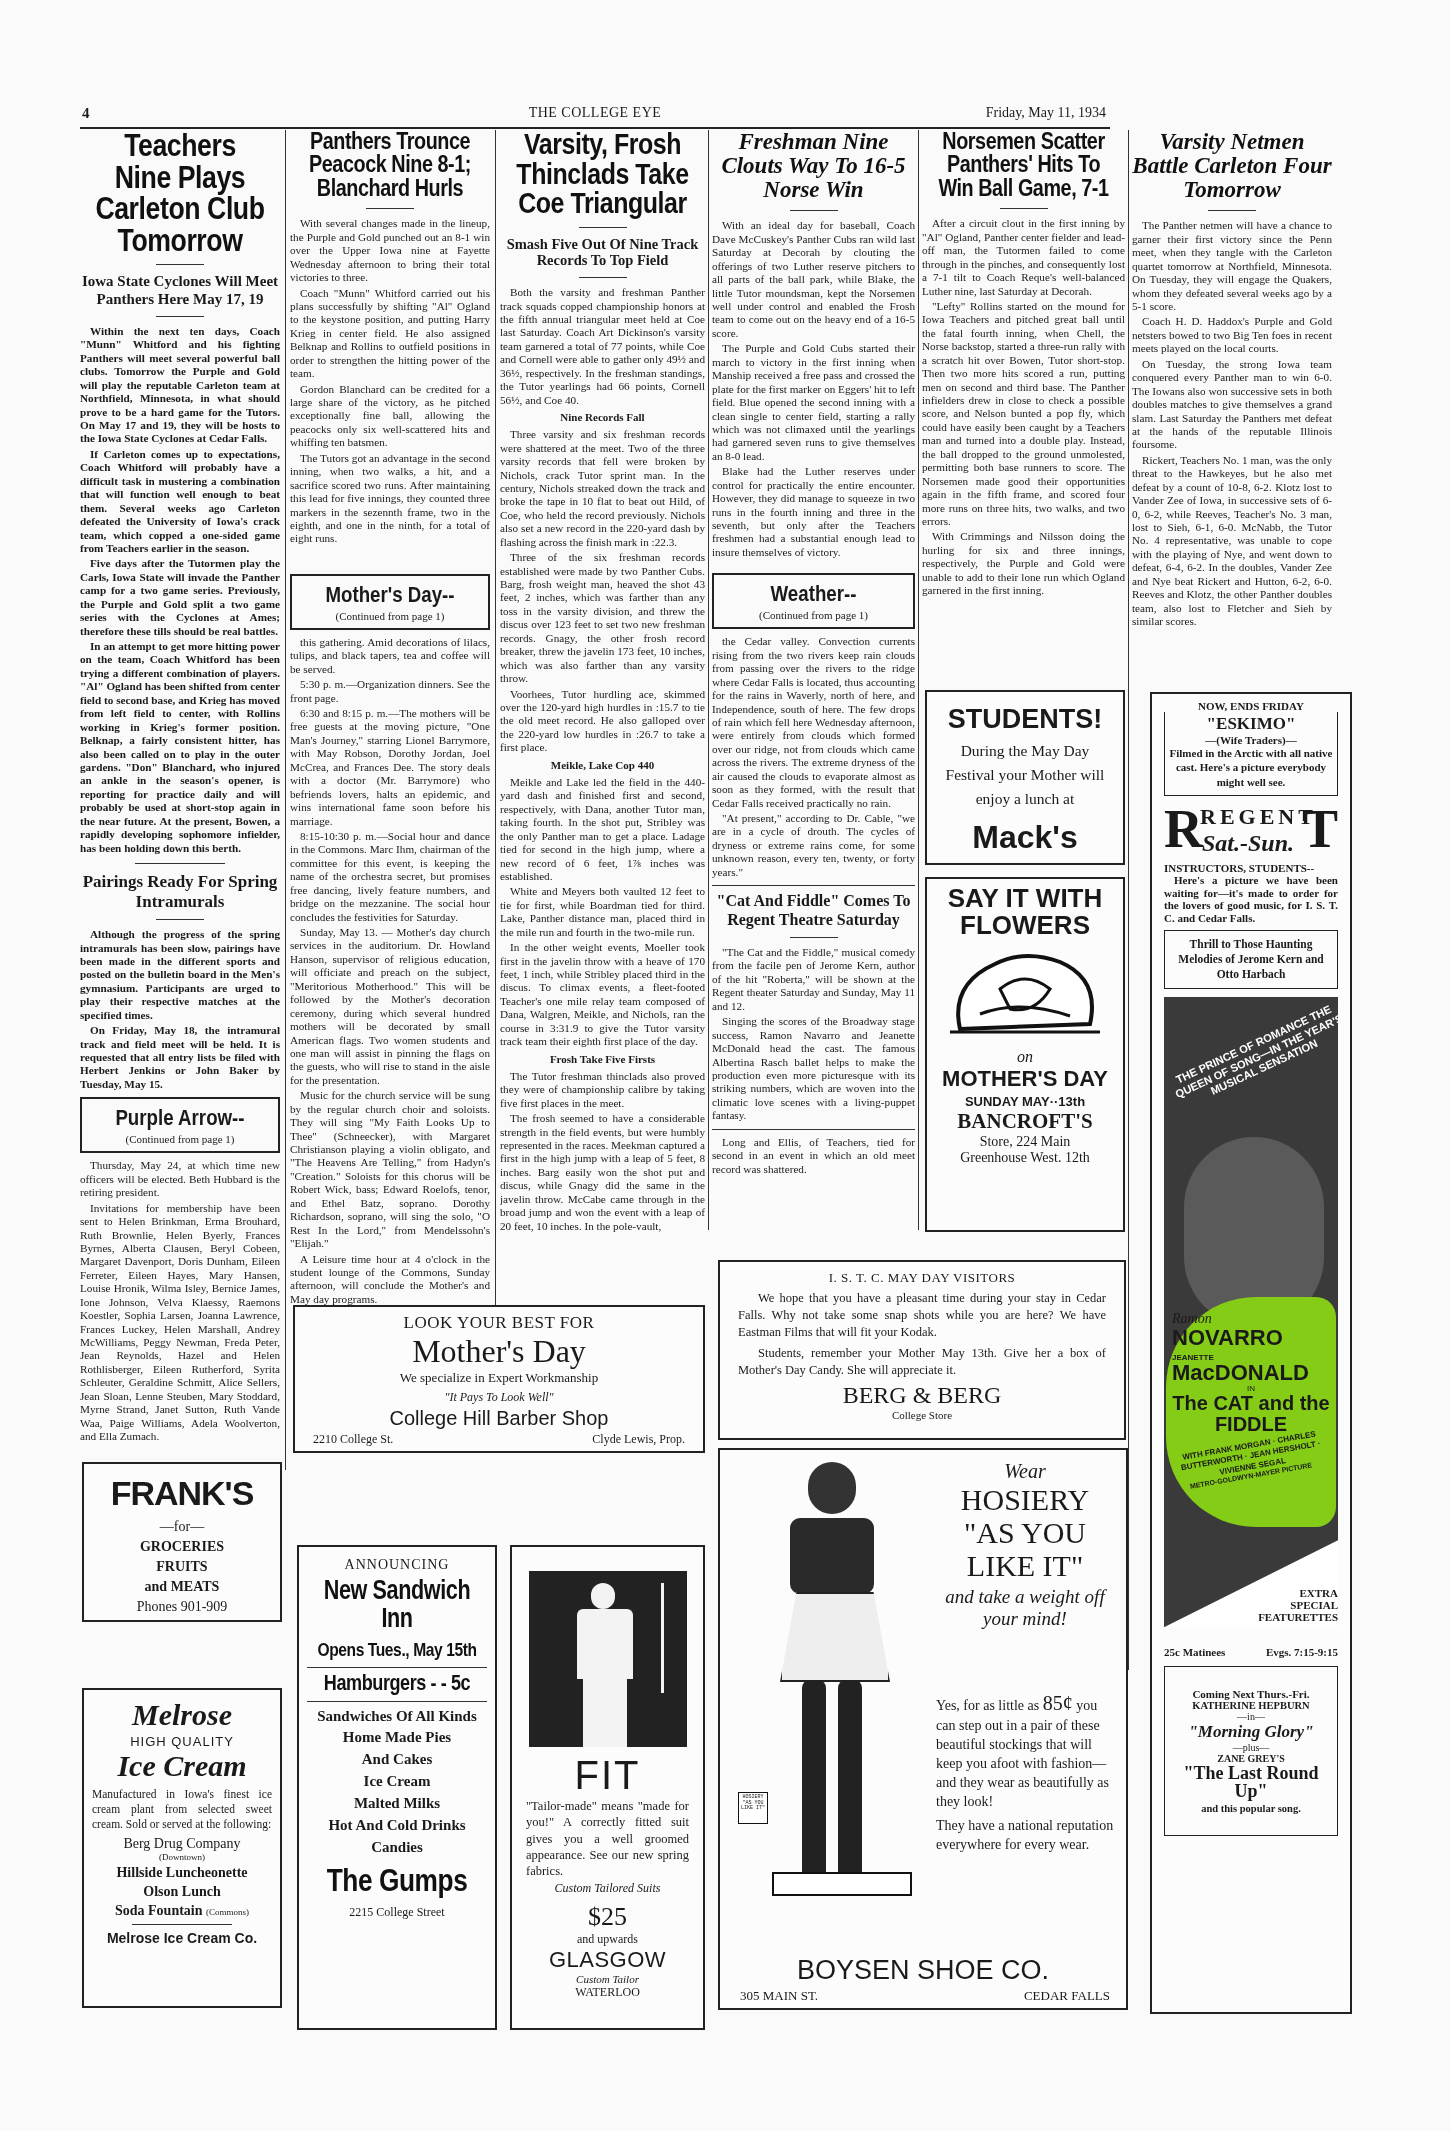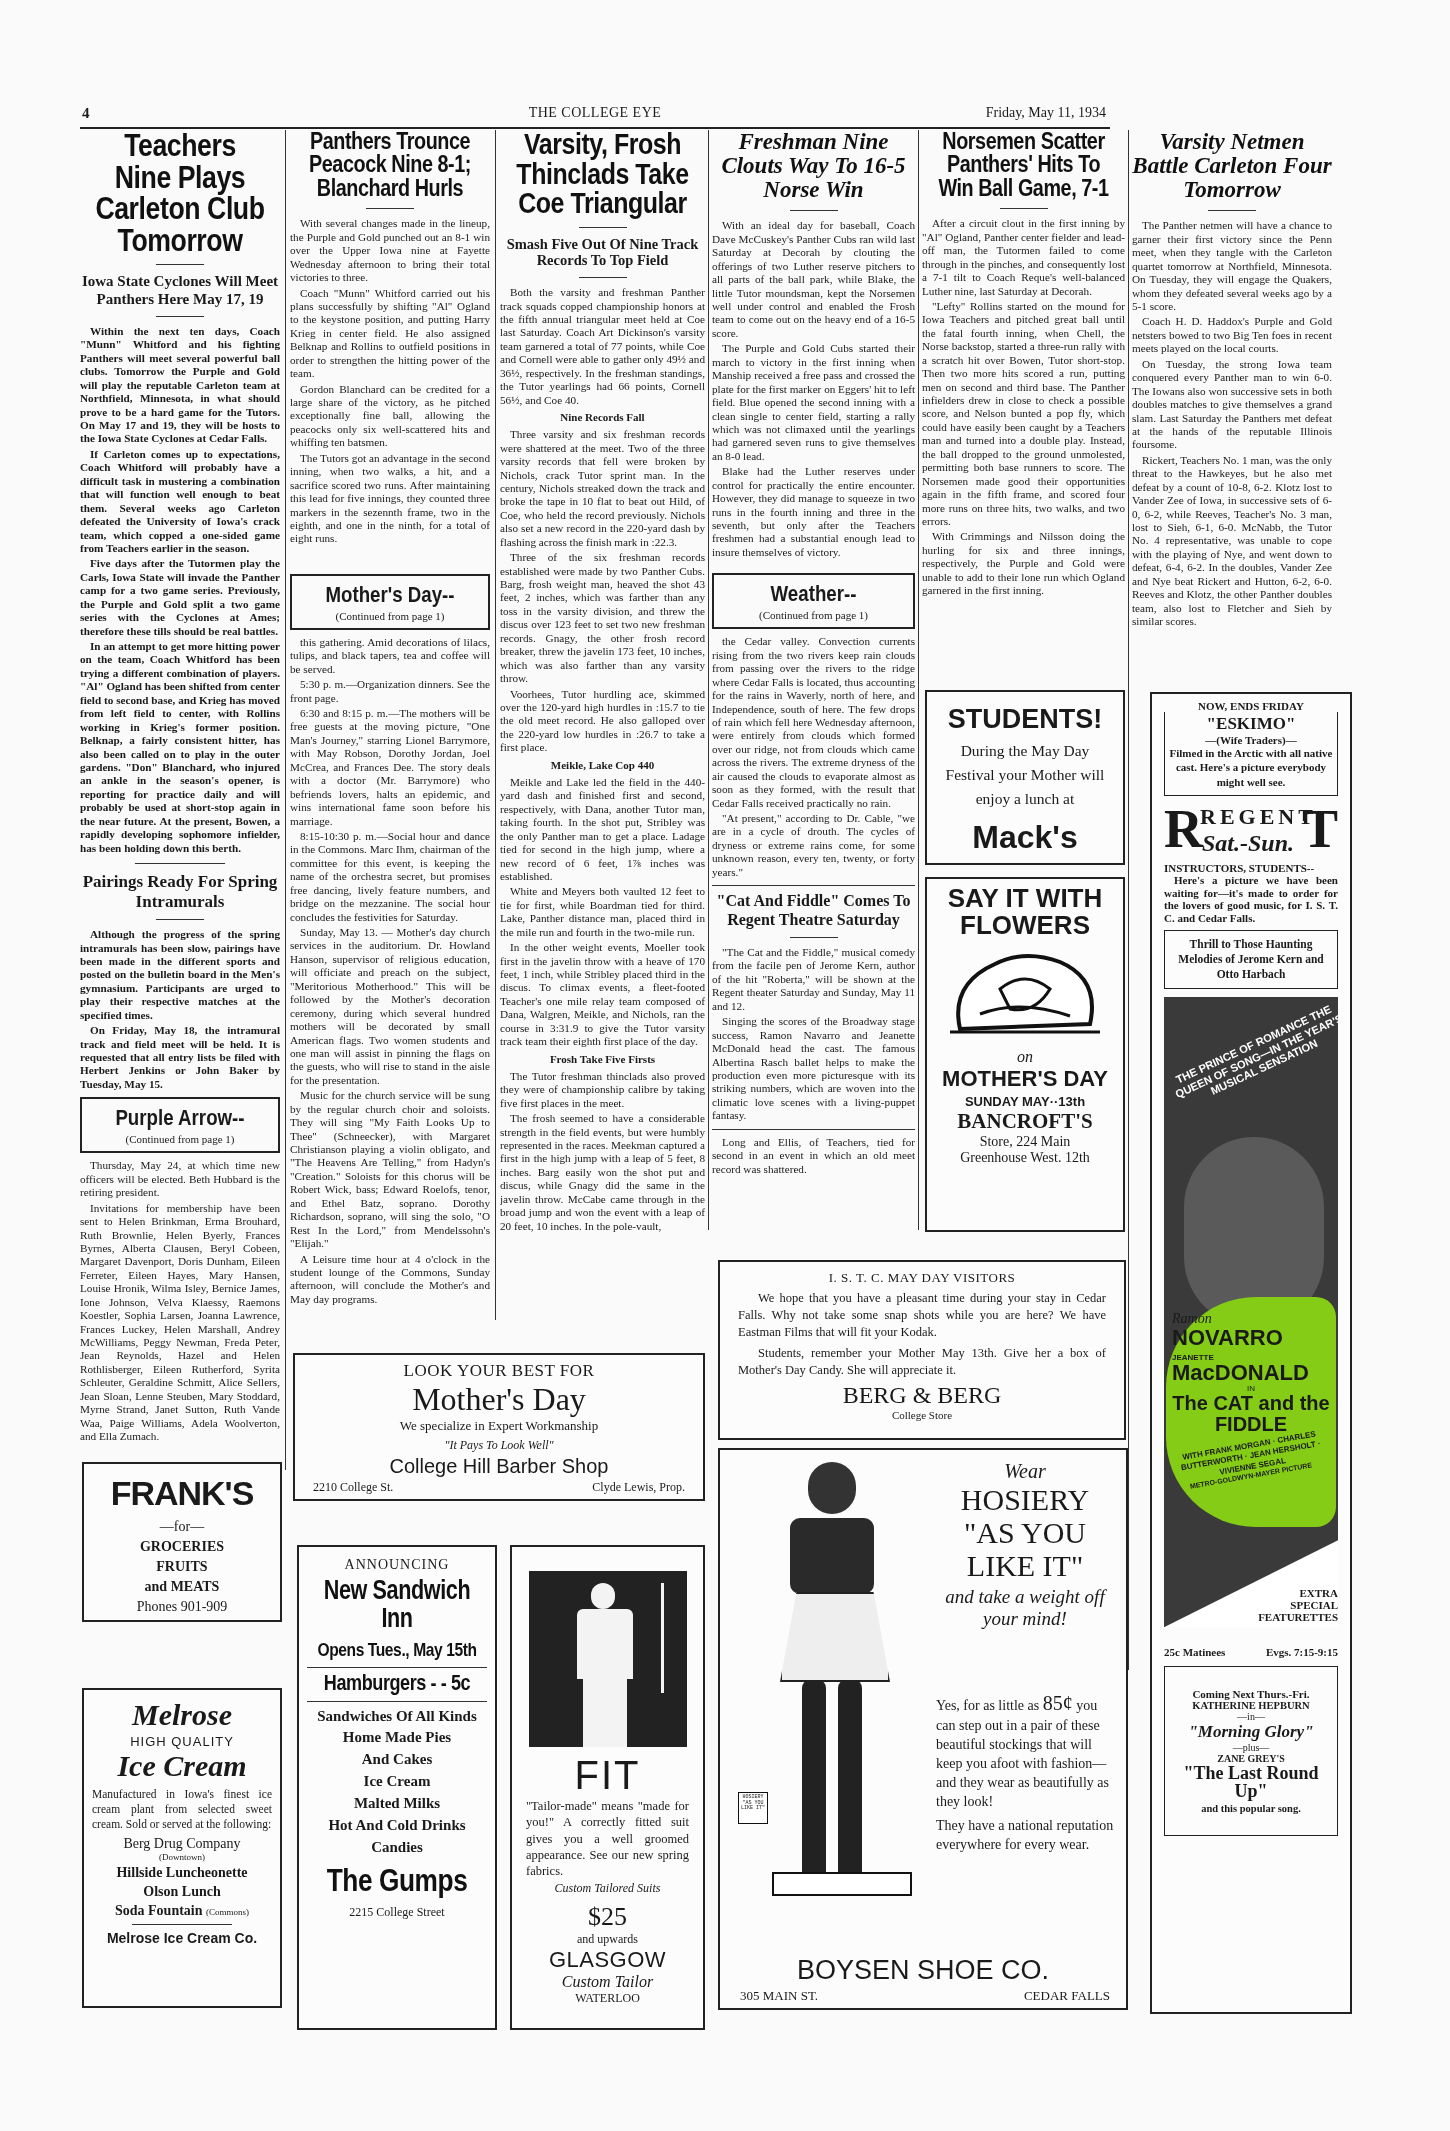--- a/index.html
+++ b/index.html
@@ -140,21 +140,21 @@
     <div class="subhl">Meikle, Lake Cop 440</div>
     <p>Meikle and Lake led the field in the 440-yard dash and finished first and second, respectively, with Dana, another Tutor man, taking fourth. In the shot put, Stribley was the only Panther man to get a place. Ladage tied for second in the high jump, where a new record of 6 feet, 1⅞ inches was established.</p>
     <p>White and Meyers both vaulted 12 feet to tie for first, while Boardman tied for third. Lake, Panther distance man, placed third in the mile run and fourth in the two-mile run.</p>
     <p>In the other weight events, Moeller took first in the javelin throw with a heave of 170 feet, 1 inch, while Stribley placed third in the discus. To climax events, a fleet-footed Teacher's one mile relay team composed of Dana, Walgren, Meikle, and Nichols, ran the course in 3:31.9 to give the Tutor varsity track team their eighth first place of the day.</p>
     <div class="subhl">Frosh Take Five Firsts</div>
     <p>The Tutor freshman thinclads also proved they were of championship calibre by taking five first places in the meet.</p>
     <p>The frosh seemed to have a considerable strength in the field events, but were humbly represented in the races. Meekman captured a first in the high jump with a leap of 5 feet, 8 inches. Barg easily won the shot put and discus, while Gnagy did the same in the javelin throw. McCabe came through in the broad jump and won the event with a leap of 20 feet, 10 inches. In the pole-vault,</p>
   </div>
 </div>
 
-<div class="ad" style="left:293px;top:1353px;width:412px;height:148px;padding-top:6px;">
+<div class="ad" style="left:293px;top:1305px;width:412px;height:148px;padding-top:6px;">
   <span class="line" style="font-size:17px;letter-spacing:0.5px;">LOOK YOUR BEST FOR</span>
   <span class="line serif" style="font-size:32px;">Mother's Day</span>
   <span class="line" style="font-size:13px;">We specialize in Expert Workmanship</span>
   <span class="line" style="font-size:12px;font-style:italic;margin-top:4px;">"It Pays To Look Well"</span>
   <span class="line sans" style="font-size:20px;margin-top:2px;">College Hill Barber Shop</span>
   <div style="display:flex;justify-content:space-between;padding:2px 18px;font-size:12px;">
     <span>2210 College St.</span>
     <span>Clyde Lewis, Prop.</span>
   </div>
 </div>
@@ -183,21 +183,21 @@
     <div class="figure-sil" style="left:48px;top:38px;width:56px;height:70px;border-radius:6px 6px 0 0;"></div>
     <div class="figure-sil" style="left:54px;top:106px;width:44px;height:70px;"></div>
     <div class="figure-sil" style="left:132px;top:12px;width:3px;height:110px;"></div>
   </div>
   <span class="line sans" style="font-size:40px;font-weight:normal;letter-spacing:2px;margin-top:6px;">FIT</span>
   <span class="line" style="font-size:12.5px;text-align:justify;padding:0 14px;line-height:1.3;">"Tailor-made" means "made for you!" A correctly fitted suit gives you a well groomed appearance. See our new spring fabrics.</span>
   <span class="line" style="font-size:12px;font-style:italic;margin-top:2px;">Custom Tailored Suits</span>
   <span class="line" style="font-size:26px;margin-top:6px;">$25</span>
   <span class="line" style="font-size:12px;">and upwards</span>
   <span class="line sans" style="font-size:22px;letter-spacing:0.5px;">GLASGOW</span>
-  <span class="line" style="font-size:16px;font-style:italic;">Custom Tailor</span>
+  <span class="line" style="font-size:11px;font-style:italic;">Custom Tailor</span>
   <span class="line" style="font-size:12px;">WATERLOO</span>
 </div>
 
 <div class="col" style="left:712px;width:203px;height:1100px;">
   <div class="hl-italic" style="font-size:23px;">Freshman Nine Clouts Way To 16-5 Norse Win</div>
   <div class="dash"></div>
   <div class="body">
     <p>With an ideal day for baseball, Coach Dave McCuskey's Panther Cubs ran wild last Saturday at Decorah by clouting the offerings of two Luther reserve pitchers to all parts of the ball park, while Blake, the little Tutor moundsman, kept the Norsemen well under control and enabled the Frosh team to come out on the heavy end of a 16-5 score.</p>
     <p>The Purple and Gold Cubs started their march to victory in the first inning when Manship received a free pass and crossed the plate for the first marker on Eggers' hit to left field. Blue opened the second inning with a clean single to center field, starting a rally which was not climaxed until the yearlings had garnered seven runs to give themselves an 8-0 lead.</p>
     <p>Blake had the Luther reserves under control for practically the entire encounter. However, they did manage to squeeze in two runs in the fourth inning and three in the seventh, but only after the Teachers freshmen had a substantial enough lead to insure themselves of victory.</p>

